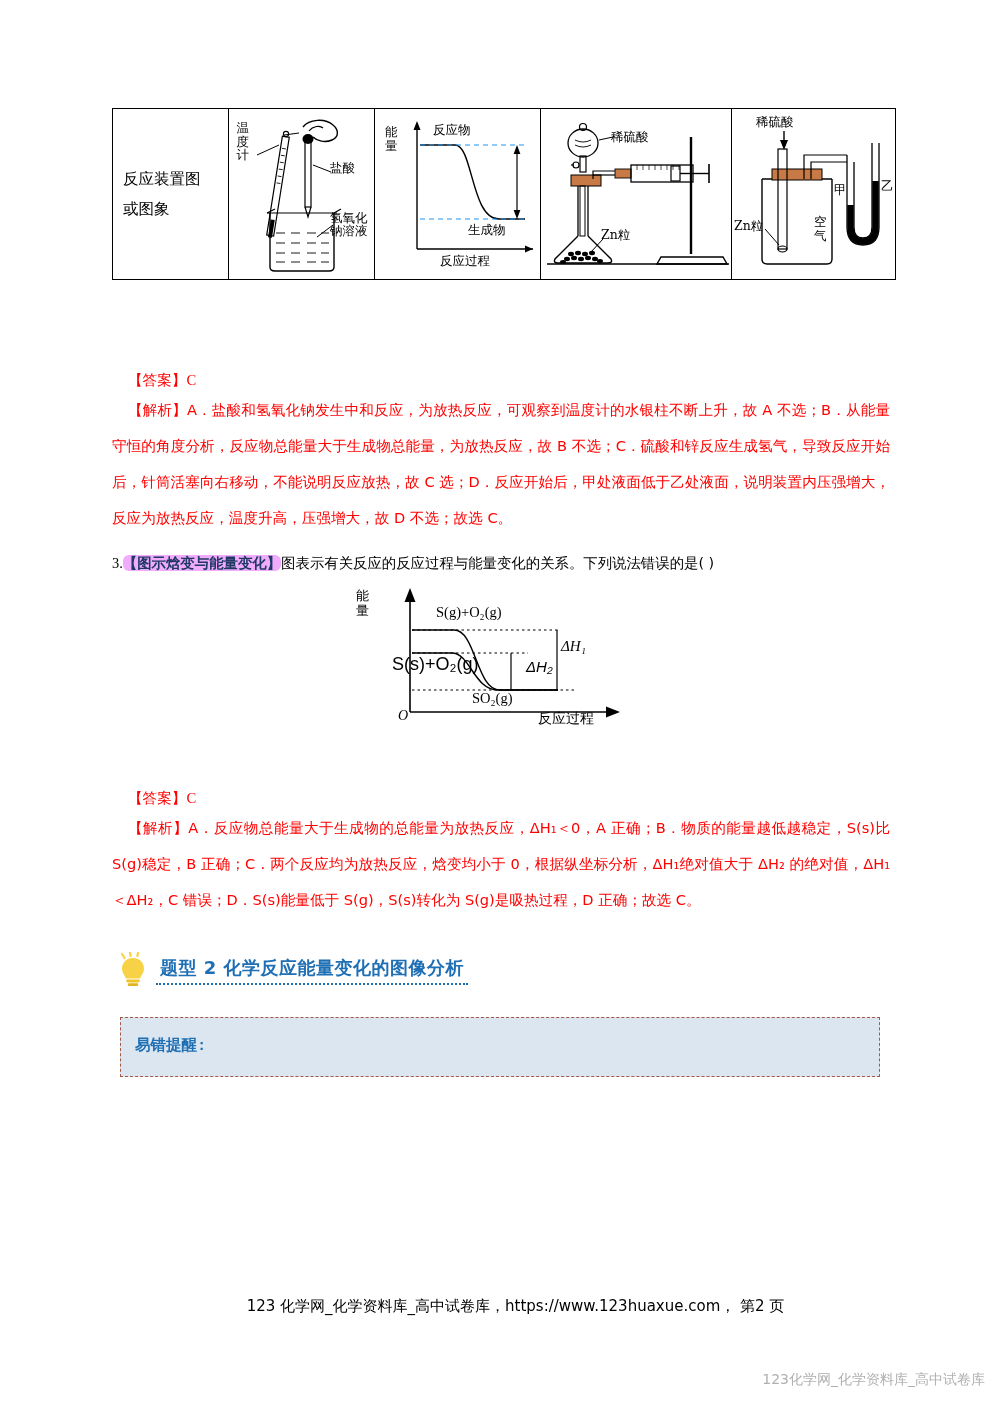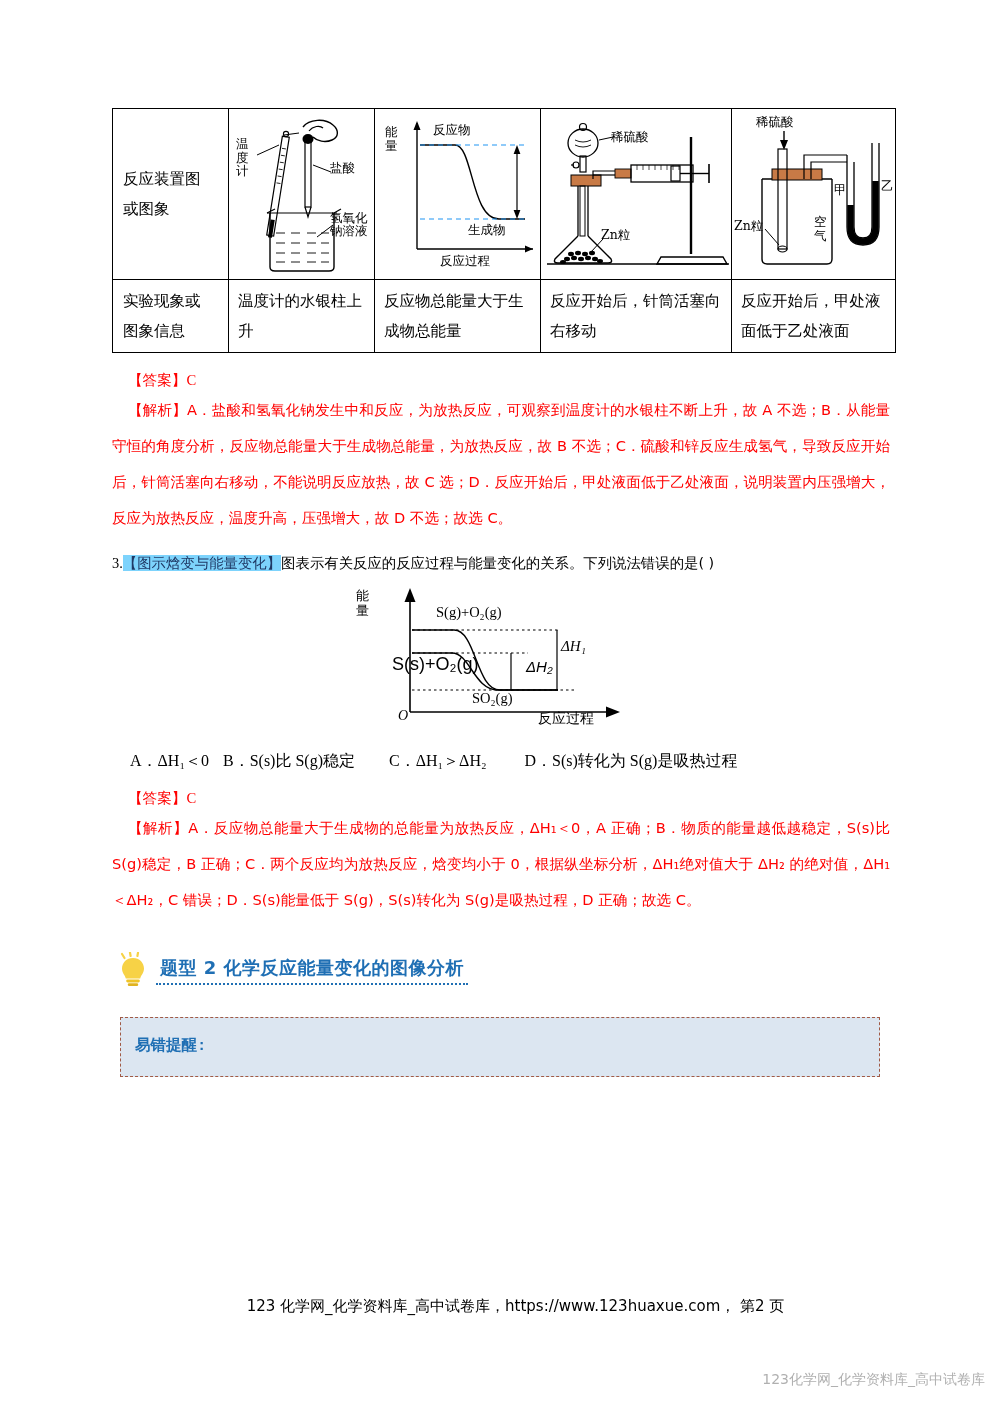--- a/index.html
+++ b/index.html
@@ -89,23 +89,24 @@
     text-justify: inter-character;
   }
   .q-block {
     position: absolute;
     color: #000;
     font-family: "DejaVu Sans", sans-serif;
     font-size: 14.6px;
     line-height: 30px;
   }
   .tagmark {
-    background: #7dd3fc;
+    background: #f0abfc;
     color: #1f3864;
-    font-weight: normal;
+    font-weight: bold;
+    border-radius: 6px;
   }
 
   
   .sec-head {
     position: absolute;
     left: 118px;
     top: 952px;
     display: flex;
     align-items: center;
     gap: 8px;
@@ -224,21 +225,21 @@
             <line x1="47" y1="153" x2="56" y2="153"></line>
                 <line x1="62" y1="153" x2="71" y2="153"></line>
             <line x1="78" y1="153" x2="87" y2="153"></line>
                 <line x1="92" y1="153" x2="100" y2="153"></line>
           </g>
 
           <line x1="28" y1="46" x2="50" y2="36" stroke="#000" stroke-width="1"></line>
           <line x1="102" y1="63" x2="84" y2="56" stroke="#000" stroke-width="1"></line>
           <line x1="104" y1="116" x2="88" y2="128" stroke="#000" stroke-width="1"></line>
         </svg>
-        <div class="vlbl" style="left:7px; top:28px;">温度计</div>
+        <div class="vlbl" style="left:7px; top:12px;text-align:right;">温度计</div>
         <div class="lbl" style="left:101px; top:52px;">盐酸</div>
         <div class="lbl" style="left:101px; top:102px; width:42px; white-space:normal;">氢氧化钠溶液</div>
       </td>
 
       <td class="col-b figcell">
         <svg width="165" height="166" viewBox="0 0 165 166">
 
           <line x1="42" y1="140" x2="158" y2="140" stroke="#000" stroke-width="1.4"></line>
           <polygon points="158,140 150,136.5 150,143.5" fill="#000"></polygon>
           <line x1="42" y1="140" x2="42" y2="14" stroke="#000" stroke-width="1.4"></line>
@@ -351,40 +352,20 @@
           <line x1="33" y1="120" x2="47" y2="136" stroke="#000" stroke-width="1"></line>
         </svg>
         <div class="lbl" style="left:24px; top:6px;">稀硫酸</div>
         <div class="lbl" style="left:2px; top:110px;">Zn粒</div>
         <div class="vlbl" style="left:82px; top:106px;">空气</div>
         <div class="lbl" style="left:102px; top:74px;">甲</div>
         <div class="lbl" style="left:149px; top:70px;">乙</div>
       </td>
     </tr>
 
-    <tr class="row-info">
-      <td class="col-label">
-        <div class="cell-label">
-          <div>实验现象或</div>
-              <div>图象信息</div>
-        </div>
-      </td>
-      <td class="col-a">
-        <div class="cell-text">温度计的水银柱上升</div>
-      </td>
-      <td class="col-b">
-        <div class="cell-text">反应物总能量大于生成物总能量</div>
-      </td>
-      <td class="col-c">
-        <div class="cell-text">反应开始后，针筒活塞向右移动</div>
-      </td>
-      <td class="col-d">
-        <div class="cell-text">反应开始后，甲处液面低于乙处液面</div>
-      </td>
-    </tr>
   </tbody>
     </table>
 
   <div class="red-block" style="left:128px; top:362px; width:760px;">
     <span>【答案】</span><span style="font-family:'Liberation Serif',serif;">C</span>
   </div>
 
   <div class="red-block" style="left:112px; top:392px; width:778px; text-indent:16px;">
     <span>【解析】</span><span>A．盐酸和氢氧化钠发生中和反应，为放热反应，可观察到温度计的水银柱不断上升，故 A 不选；B．从能量守恒的角度分析，反应物总能量大于生成物总能量，为放热反应，故 B 不选；C．硫酸和锌反应生成氢气，导致反应开始后，针筒活塞向右移动，不能说明反应放热，故 C 选；D．反应开始后，甲处液面低于乙处液面，说明装置内压强增大，反应为放热反应，温度升高，压强增大，故 D 不选；故选 C。</span>
   </div>
@@ -417,23 +398,20 @@
     <div style="position:absolute; left:8px; top:6px; width:14px; font-family:'DejaVu Sans',sans-serif; font-size:13px; line-height:15px;">能量</div>
     <div style="position:absolute; left:88px; top:22px; font-family:'Liberation Serif',serif; font-size:14.5px;">S(g)+O₂(g)</div>
     <div style="position:absolute; left:44px; top:72px; font-family:Liberation Sans, sans-serif; font-size:18px;">S(s)+O₂(g)</div>
     <div style="position:absolute; left:124px; top:108px; font-family:'Liberation Serif',serif; font-size:14.5px;">SO₂(g)</div>
     <div style="position:absolute; left:213px; top:56px; font-family:'Liberation Serif',serif; font-size:15px; font-style:italic;">ΔH₁</div>
     <div style="position:absolute; left:178px; top:76px; font-family:Liberation Sans, sans-serif; font-size:15px; font-style:italic;">ΔH₂</div>
     <div style="position:absolute; left:50px; top:126px; font-family:'Liberation Serif',serif; font-size:14px; font-style:italic;">O</div>
     <div style="position:absolute; left:190px; top:128px; font-family:'DejaVu Sans',sans-serif; font-size:14px;">反应过程</div>
   </div>
 
-  <div class="q-block" style="left:130px; top:746px; width:780px; font-family:'Liberation Serif',serif; font-size:16px;">
-    <span>A．</span><span>ΔH₁＜0</span><span style="display:inline-block;width:14px;"></span><span>B．</span><span>S(s)比 S(g)稳定</span><span style="display:inline-block;width:34px;"></span><span>C．</span><span>ΔH₁＞ΔH₂</span><span style="display:inline-block;width:38px;"></span><span>D．</span><span>S(s)转化为 S(g)是吸热过程</span>
-  </div>
 
   <div class="red-block" style="left:128px; top:780px; width:760px;">
     <span>【答案】</span><span style="font-family:'Liberation Serif',serif;">C</span>
   </div>
 
   <div class="red-block" style="left:112px; top:810px; width:778px; text-indent:16px;">
     <span>【解析】</span><span>A．反应物总能量大于生成物的总能量为放热反应，ΔH₁＜0，A 正确；B．物质的能量越低越稳定，S(s)比 S(g)稳定，B 正确；C．两个反应均为放热反应，焓变均小于 0，根据纵坐标分析，ΔH₁绝对值大于 ΔH₂ 的绝对值，ΔH₁＜ΔH₂，C 错误；D．S(s)能量低于 S(g)，S(s)转化为 S(g)是吸热过程，D 正确；故选 C。</span>
   </div>
 
   <div class="sec-head">

